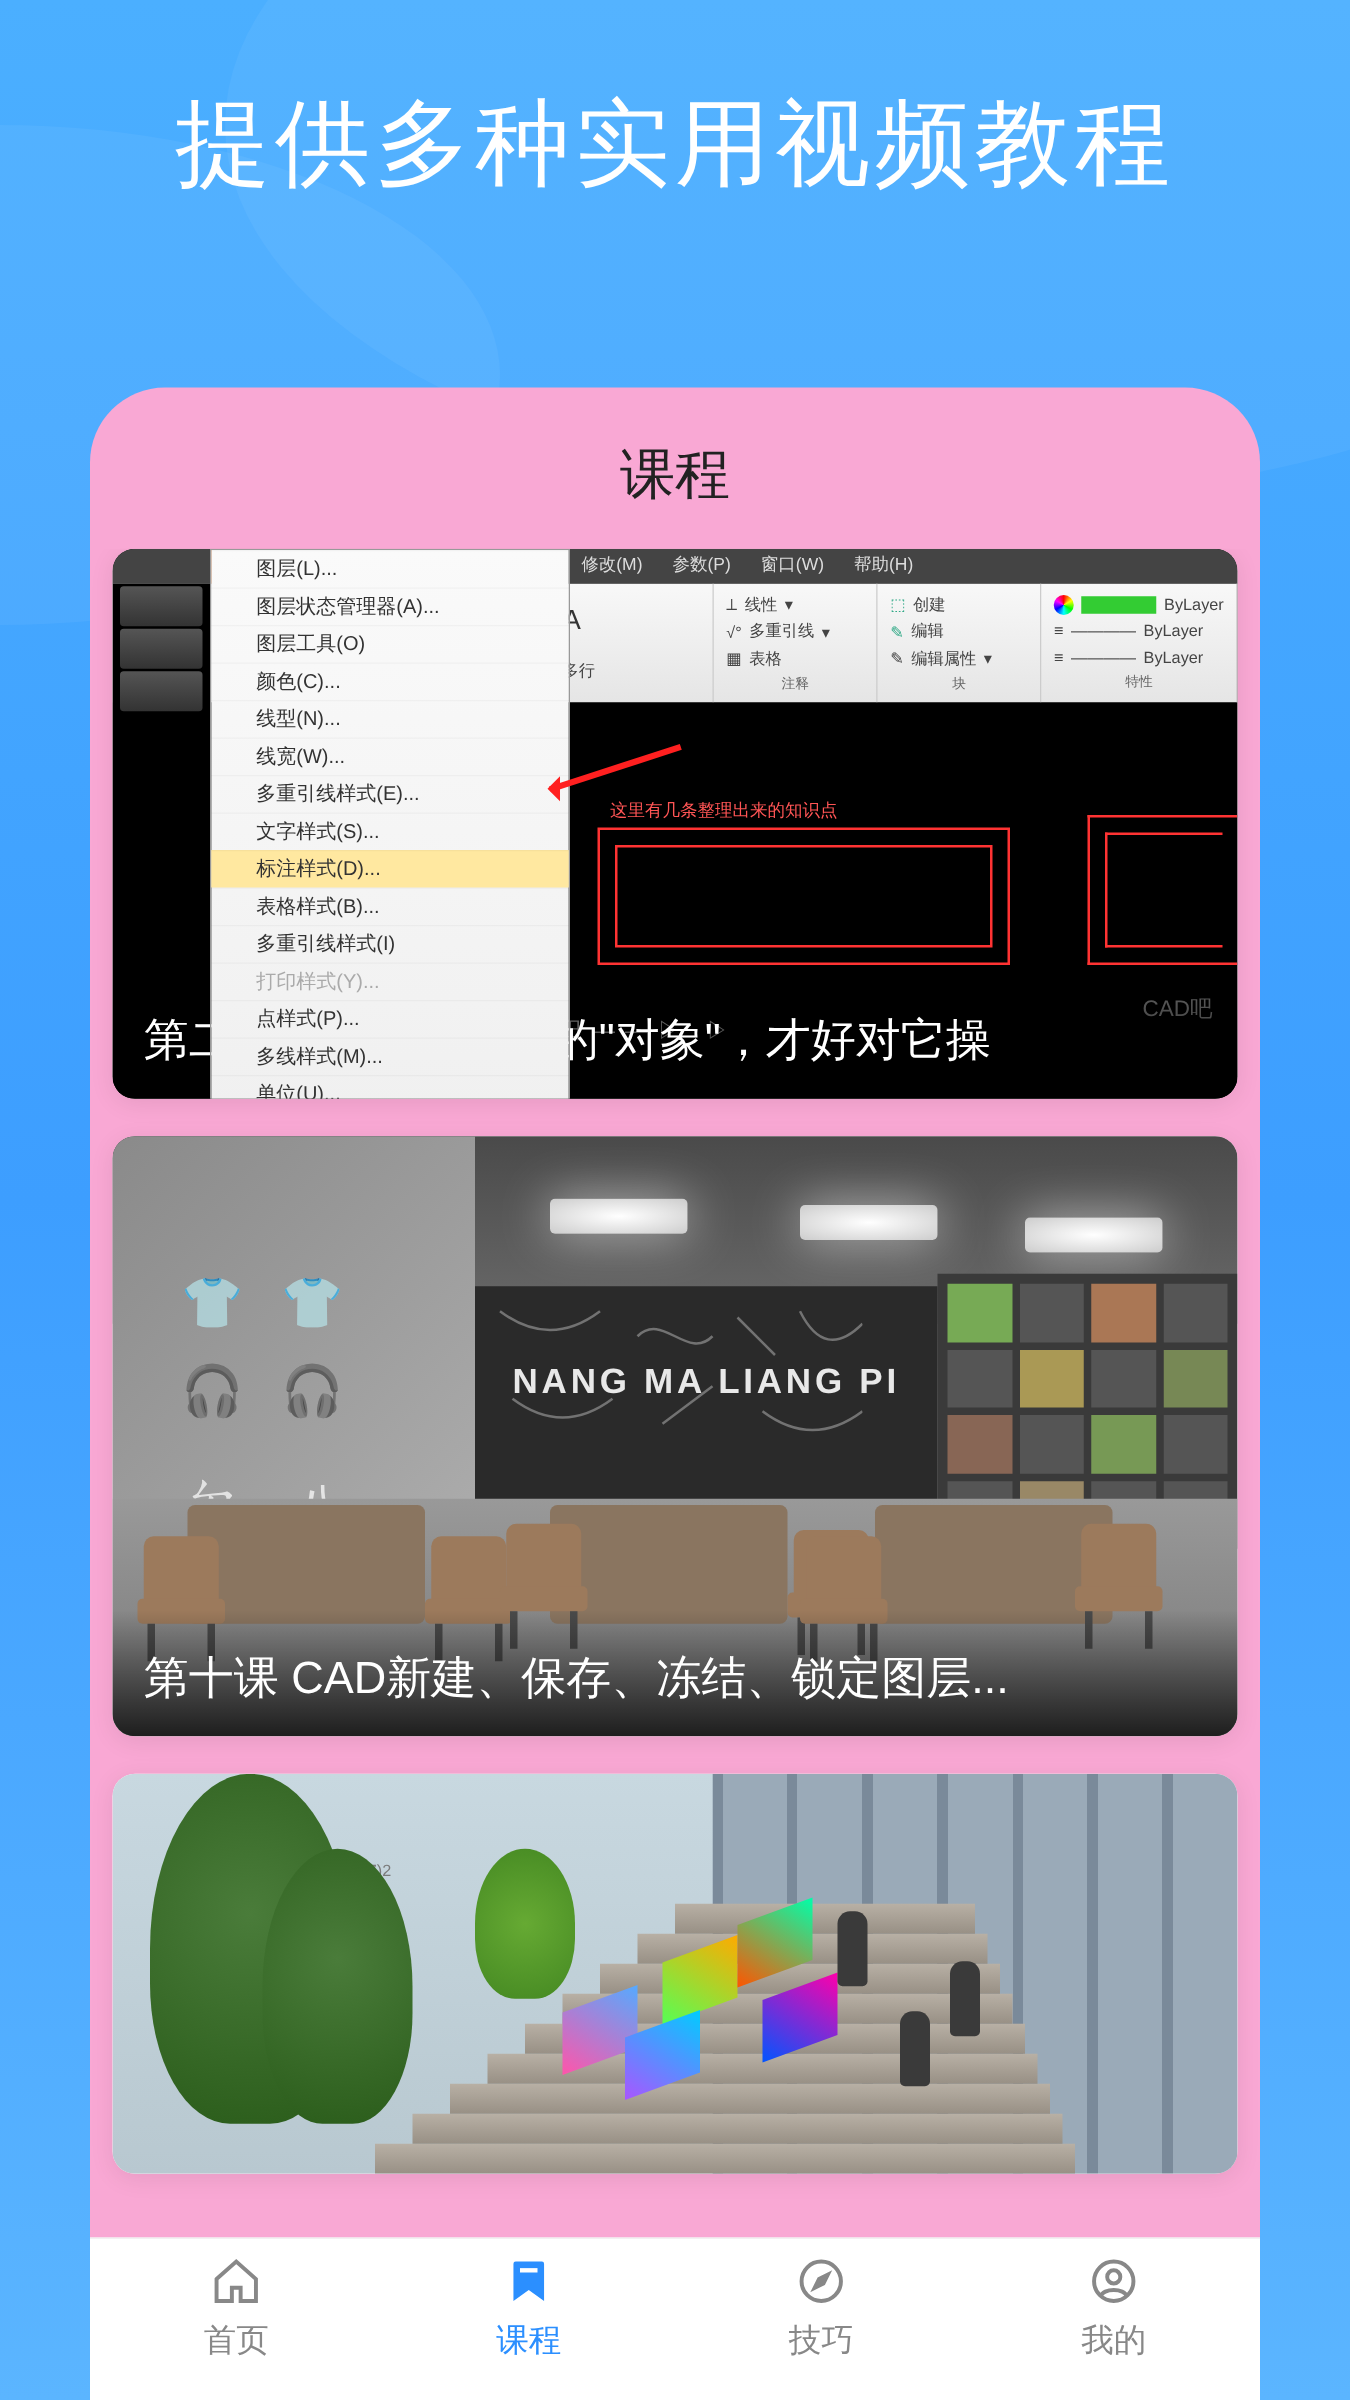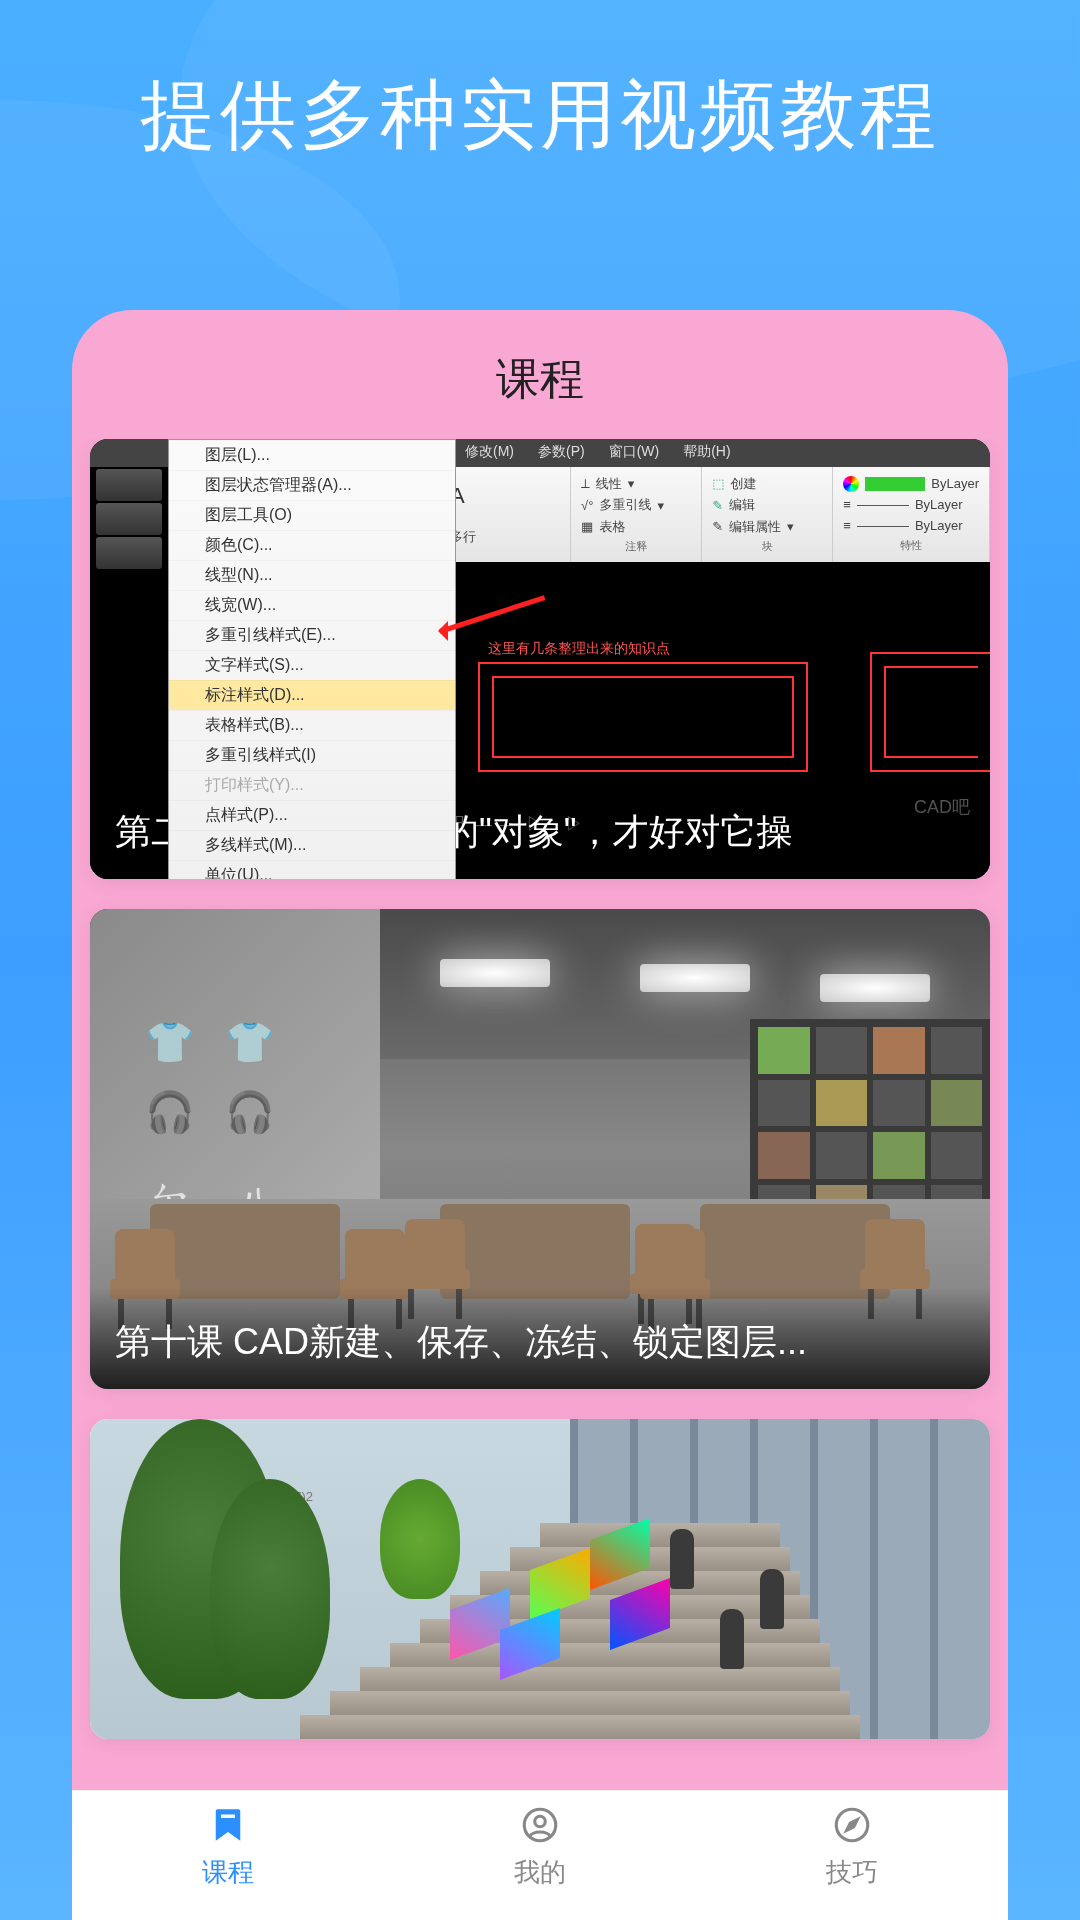--- a/index.html
+++ b/index.html
@@ -514,20 +514,26 @@
           <div class="int-light" style="left:550px; top:55px"></div>
           <div class="int-light" style="left:730px; top:65px"></div>
         </div>
         <div class="int-wall-left">
           <div class="int-deco-white" style="left:55px;top:110px">👕</div>
           <div class="int-deco-white" style="left:135px;top:110px">👕</div>
           <div class="int-deco-white" style="left:55px;top:180px">🎧</div>
           <div class="int-deco-white" style="left:135px;top:180px">🎧</div>
           <div class="int-deco-white" style="left:55px;top:260px;font-size:50px">ㄉ</div>
           <div class="int-deco-white" style="left:145px;top:270px">八</div>
+        </div>
+        <div class="int-wall-center">
+          <div class="int-wall-text">NANG MA   LIANG PI</div>
+          <svg class="int-doodle">
+              <path d="M10,10 Q50,40 90,10 M120,30 C140,10 160,50 180,30 M200,15 L230,45 M250,10 Q270,50 300,20 M20,80 Q60,110 100,80 M140,100 L180,70 M220,90 Q260,120 300,90" stroke="#ddd" stroke-width="2" fill="none"></path>
+            </svg>
         </div>
         <div class="int-shelves">
           <div class="int-shelf-cell" style="background:#7a5"></div>
             <div class="int-shelf-cell"></div>
             <div class="int-shelf-cell" style="background:#a75"></div>
             <div class="int-shelf-cell"></div>
           <div class="int-shelf-cell"></div>
             <div class="int-shelf-cell" style="background:#a95"></div>
             <div class="int-shelf-cell"></div>
             <div class="int-shelf-cell" style="background:#785"></div>
@@ -610,42 +616,50 @@
           <div class="st-person" style="left:420px; bottom:70px"></div>
           <div class="st-person" style="left:460px; bottom:110px"></div>
         </div>
         <div style="position:absolute; left:290px; bottom:140px; width:80px; height:120px; background:radial-gradient(circle,#6a3,#482); border-radius:50% 50% 40% 40%"></div>
       </div>
     </div>
 
   </div>
 
   <div class="tabbar">
+    <div class="tab">
+      <div class="tab-icon">
+        <svg viewBox="0 0 24 24" fill="none" stroke="currentColor" stroke-width="1.8">
+            <path d="M3 11 L12 3 L21 11 V21 H14 V15 H10 V21 H3 Z"></path>
+          </svg>
+      </div>
+      <span>首页</span>
+    </div>
     <div class="tab active">
       <div class="tab-icon">
         <svg viewBox="0 0 24 24" fill="currentColor">
             <path d="M6 3 H18 A1 1 0 0 1 19 4 V21 L12 16 L5 21 V4 A1 1 0 0 1 6 3 Z"></path>
             <rect x="8" y="6" width="8" height="2" fill="#fff"></rect>
           </svg>
       </div>
       <span>课程</span>
     </div>
     <div class="tab">
       <div class="tab-icon">
         <svg viewBox="0 0 24 24" fill="none" stroke="currentColor" stroke-width="1.8">
             <circle cx="12" cy="12" r="9"></circle>
+            <path d="M15 9 L13 13 L9 15 L11 11 Z" fill="currentColor"></path>
+          </svg>
+      </div>
+      <span>技巧</span>
+    </div>
+    <div class="tab">
+      <div class="tab-icon">
+        <svg viewBox="0 0 24 24" fill="none" stroke="currentColor" stroke-width="1.8">
+            <circle cx="12" cy="12" r="9"></circle>
             <circle cx="12" cy="10" r="3"></circle>
             <path d="M6 19 C7 15 17 15 18 19"></path>
           </svg>
       </div>
       <span>我的</span>
     </div>
-    <div class="tab">
-      <div class="tab-icon">
-        <svg viewBox="0 0 24 24" fill="none" stroke="currentColor" stroke-width="1.8">
-            <circle cx="12" cy="12" r="9"></circle>
-            <path d="M15 9 L13 13 L9 15 L11 11 Z" fill="currentColor"></path>
-          </svg>
-      </div>
-      <span>技巧</span>
-    </div>
   </div>
 </div>
 
 </body></html>

